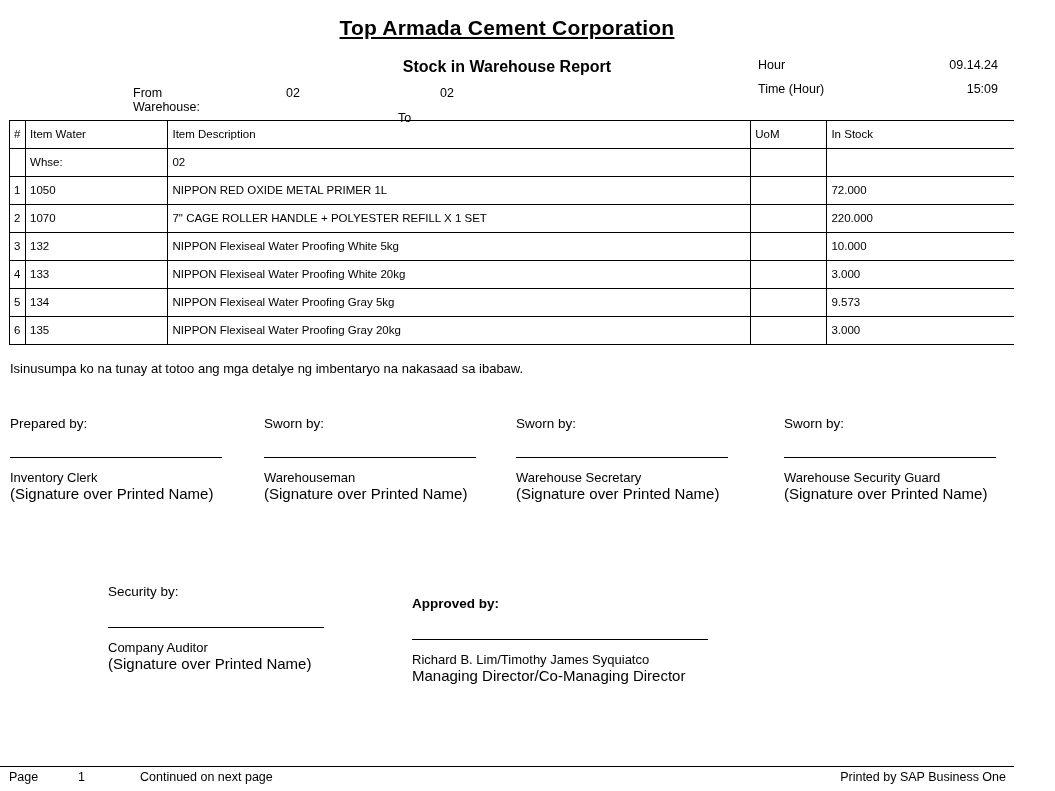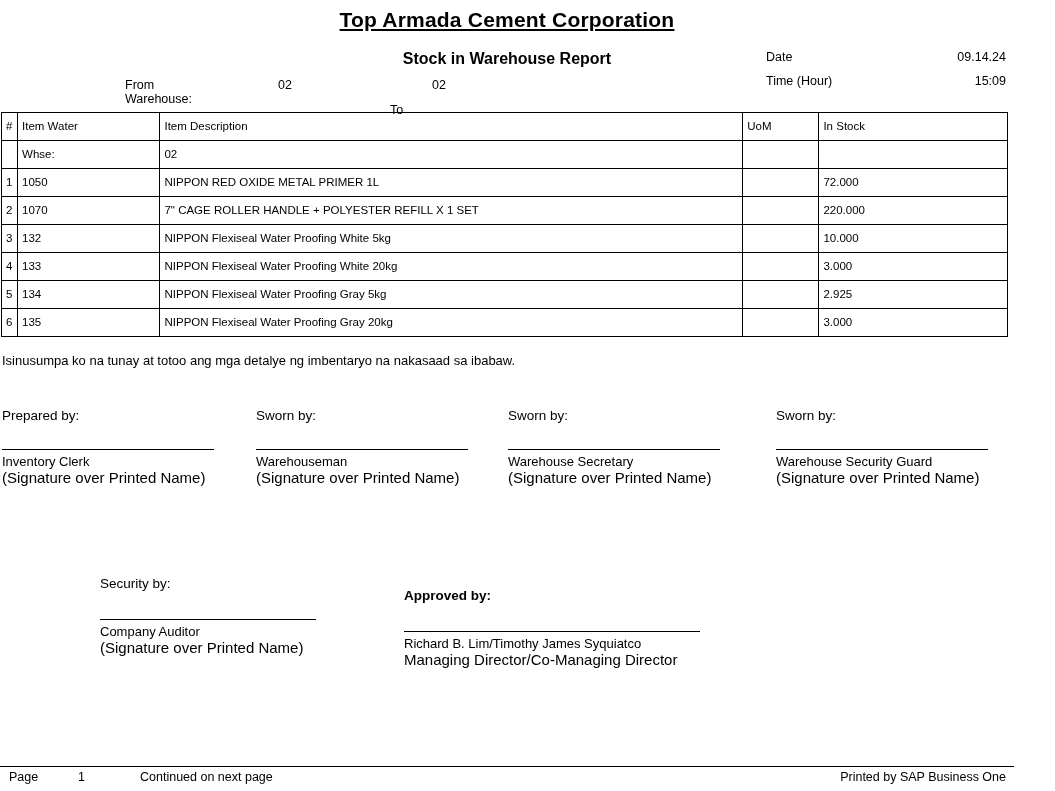--- a/index.html
+++ b/index.html
@@ -11,21 +11,21 @@
     font-family: "Liberation Sans", sans-serif;
     color: #000000;
   }
   #page {
     position: relative;
     width: 1014px;
     height: 791px;
     background: #ffffff;
     overflow: hidden;
     box-sizing: border-box;
-    padding: 0;
+    padding: 8px;
   }
   .doc-title {
     text-align: center;
     font-size: 21px;
     font-weight: bold;
     text-decoration: underline;
     margin: 8px 0 0 0;
     letter-spacing: 0.2px;
   }
   .subtitle-row {
@@ -124,21 +124,21 @@
   .sign-heading {
     font-size: 13.5px;
   }
   .sign-line {
     margin-top: 26px;
     border-top: 1px solid #000;
     width: 212px;
     height: 0;
   }
   .sign-name {
-    margin-top: 4px;
+    margin-top: 12px;
     font-size: 13px;
   }
   .sign-sub {
     font-size: 15px;
   }
 
   .approve-section {
     position: relative;
     height: 130px;
     margin-top: 48px;
@@ -198,21 +198,21 @@
 
     <div class="warehouse-line">
       <span class="wh-from-label">From Warehouse:</span>
       <span class="wh-from-value">02</span>
       <span class="wh-to-label">To</span>
       <span class="wh-to-value">02</span>
     </div>
 
     <div class="meta-block">
       <div class="meta-row">
-        <span class="meta-label">Date</span>
+        <span class="meta-label">Hour</span>
         <span class="meta-value">09.14.24</span>
       </div>
       <div class="meta-row">
         <span class="meta-label">Time (Hour)</span>
         <span class="meta-value">15:09</span>
       </div>
     </div>
   </div>
 
   <table class="stock">
@@ -267,21 +267,21 @@
         <td>133</td>
         <td>NIPPON Flexiseal Water Proofing White 20kg</td>
         <td></td>
         <td class="num-cell">3.000</td>
       </tr>
       <tr>
         <td class="idx">5</td>
         <td>134</td>
         <td>NIPPON Flexiseal Water Proofing Gray 5kg</td>
         <td></td>
-        <td class="num-cell">2.925</td>
+        <td class="num-cell">9.573</td>
       </tr>
       <tr>
         <td class="idx">6</td>
         <td>135</td>
         <td>NIPPON Flexiseal Water Proofing Gray 20kg</td>
         <td></td>
         <td class="num-cell">3.000</td>
       </tr>
     </tbody>
   </table>

